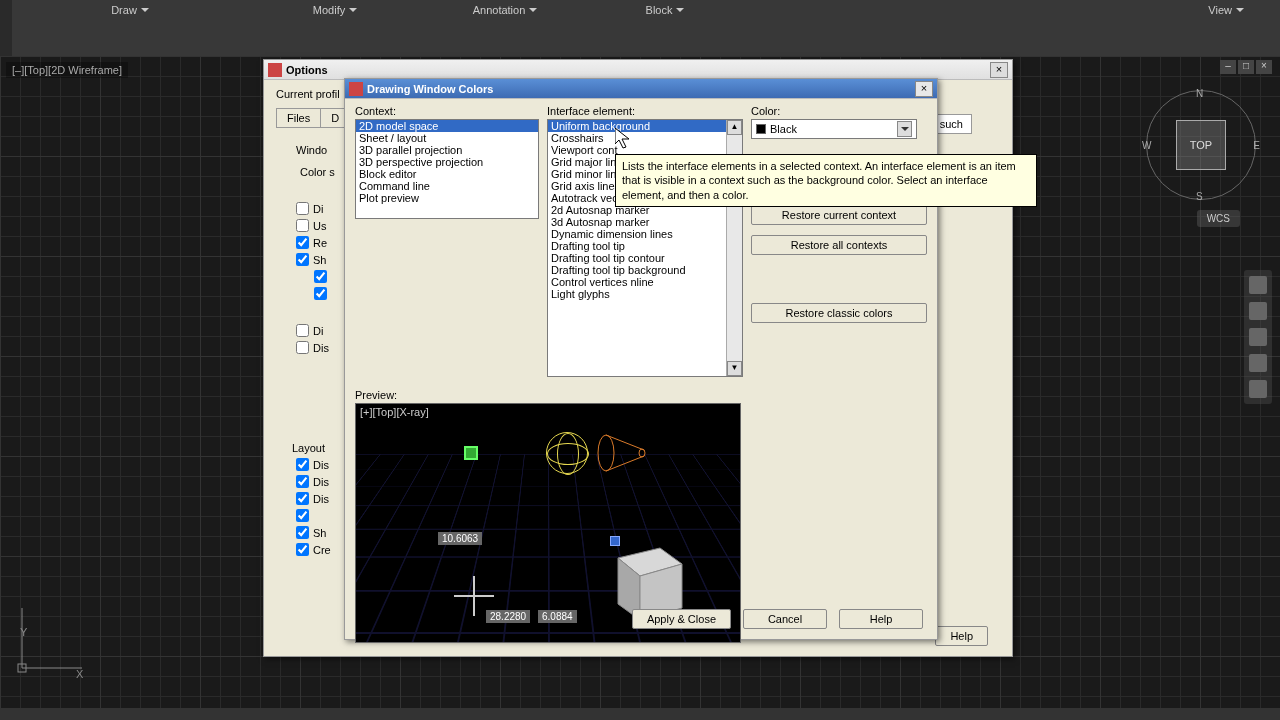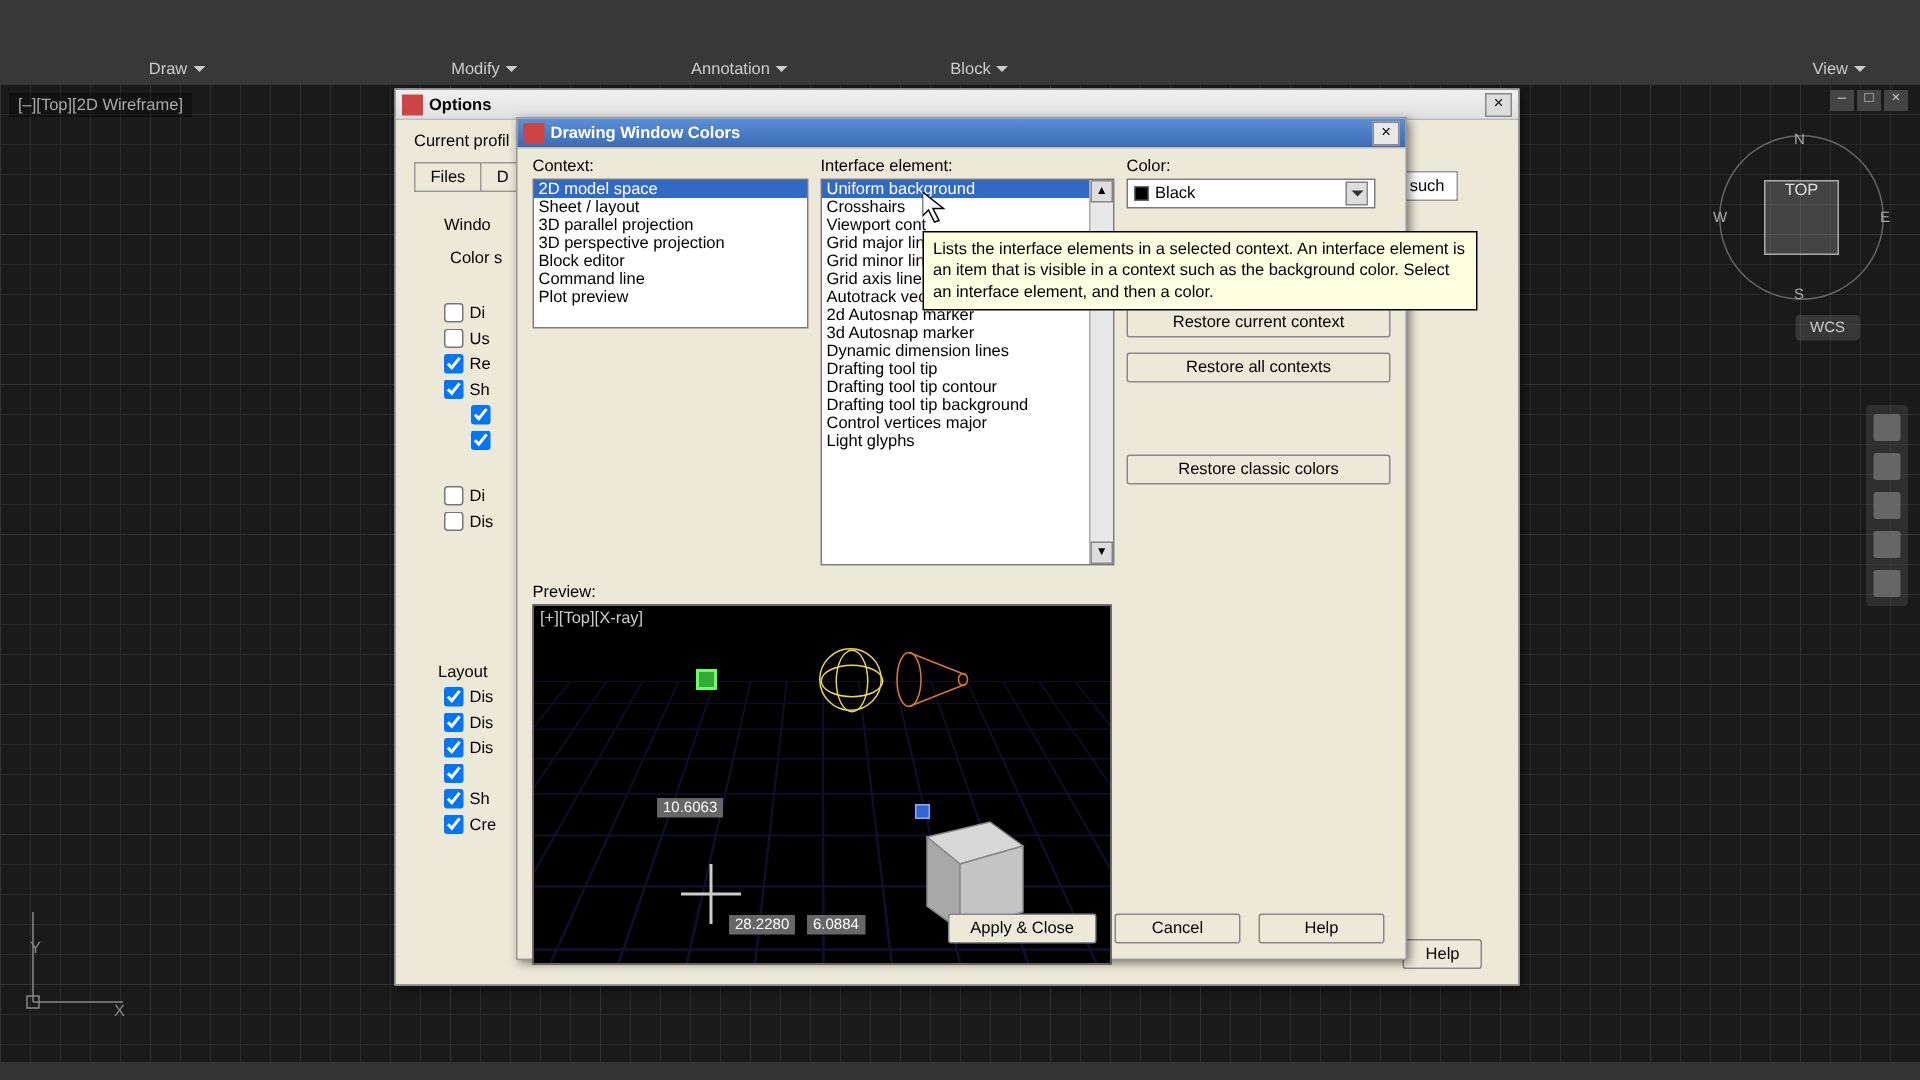--- a/index.html
+++ b/index.html
@@ -1,38 +1,38 @@
 <!DOCTYPE html>
 <html><head>
 <meta charset="utf-8">
 <style>
 * { box-sizing: border-box; margin: 0; padding: 0; font-family: Tahoma, sans-serif; font-size: 11px; }
 body { width: 1280px; height: 720px; background: #2a2a2a; overflow: hidden; position: relative; }
 
 
-.ribbon { background: #383838; height: 56px; display: flex; align-items: flex-end; padding: 0 8px; color: #999; }
+.ribbon { background: #383838; height: 56px; display: flex; padding: 0 8px; color: #999; margin-left: 12px; }
 .ribbon-group { display: flex; flex-direction: column; align-items: center; margin-right: 20px; }
 .ribbon-label { color: #ccc; font-size: 11px; padding: 4px 8px; display: flex; align-items: center; gap: 4px; }
 .arrow-down { width: 0; height: 0; border-left: 4px solid transparent; border-right: 4px solid transparent; border-top: 4px solid #ccc; }
 
 
 .canvas { position: absolute; top: 56px; left: 0; right: 0; bottom: 12px; background: #1a1a1a; }
 .canvas-grid { position: absolute; inset: 0; background-image: linear-gradient(#333 1px, transparent 1px), linear-gradient(90deg, #333 1px, transparent 1px), linear-gradient(#2a2a2a 1px, transparent 1px), linear-gradient(90deg, #2a2a2a 1px, transparent 1px); background-size: 100px 100px, 100px 100px, 20px 20px, 20px 20px; }
 .viewport-label { position: absolute; top: 6px; left: 6px; color: #aaa; background: rgba(0,0,0,0.3); padding: 2px 6px; }
 
 
 .ucs { position: absolute; bottom: 30px; left: 12px; color: #888; }
 .ucs .y { position: absolute; bottom: 40px; left: 8px; }
 .ucs .axes { position: absolute; bottom: 0; left: 0; width: 80px; height: 80px; }
 .min-controls { position: absolute; top: 60px; right: 8px; display: flex; gap: 2px; }
 .min-controls div { width: 16px; height: 14px; background: #444; color: #ccc; text-align: center; line-height: 12px; font-size: 10px; }
 
 
 .viewcube { position: absolute; top: 90px; right: 24px; width: 110px; height: 110px; color: #888; }
-.viewcube .cube { position: absolute; top: 30px; left: 30px; width: 50px; height: 50px; background: rgba(120,120,120,0.45); border: 1px solid #aaa; display: flex; align-items: flex-start; justify-content: center; color: #ddd; font-size: 10px; }
+.viewcube .cube { position: absolute; top: 30px; left: 30px; width: 50px; height: 50px; background: rgba(120,120,120,0.45); border: 1px solid #aaa; display: flex; align-items: center; justify-content: center; color: #ddd; font-size: 10px; }
 .viewcube .compass { position: absolute; inset: 0; border: 1px solid #666; border-radius: 50%; }
 .viewcube .dir { position: absolute; color: #aaa; font-size: 10px; }
 .wcs-badge { position: absolute; top: 210px; right: 40px; background: rgba(100,100,100,0.4); color: #ccc; padding: 3px 10px; border-radius: 3px; font-size: 10px; }
 
 
 .navbar { position: absolute; top: 270px; right: 8px; width: 28px; background: rgba(80,80,80,0.4); border-radius: 3px; padding: 6px 0; display: flex; flex-direction: column; align-items: center; gap: 8px; }
 .navbar div { width: 18px; height: 18px; background: #666; border-radius: 2px; }
 
 
 .dialog { position: absolute; background: #ece9d8; border: 1px solid #999; box-shadow: 2px 2px 6px rgba(0,0,0,0.5); }
@@ -62,21 +62,21 @@
 .listbox .item { padding: 0 3px; white-space: nowrap; }
 .listbox .item.selected { background: #316ac5; color: #fff; }
 .interface-list { height: 258px; position: relative; }
 .interface-list .scrollbar { position: absolute; right: 0; top: 0; bottom: 0; width: 16px; background: #e8e8e8; border-left: 1px solid #aaa; }
 .interface-list .sb-btn { position: absolute; left: 0; width: 15px; height: 15px; background: #ddd; border: 1px solid #888; text-align: center; line-height: 12px; font-size: 8px; }
 .combo { border: 1px solid #7a7a7a; background: #fff; height: 20px; display: flex; align-items: center; padding: 0 4px; width: 166px; }
 .combo .swatch { width: 10px; height: 10px; background: #000; border: 1px solid #666; margin-right: 4px; }
 .combo .arrow { margin-left: auto; width: 15px; height: 16px; background: #ddd; border: 1px solid #888; display: flex; align-items: center; justify-content: center; }
 .action-buttons { display: flex; flex-direction: column; gap: 10px; margin-top: 66px; }
 .action-buttons .btn { width: 176px; text-align: center; }
-.tooltip { position: absolute; top: 154px; left: 615px; width: 370px; background: #ffffe1; border: 1px solid #000; padding: 4px 6px; z-index: 50; line-height: 1.3; }
+.tooltip { position: absolute; top: 154px; left: 615px; width: 422px; background: #ffffe1; border: 1px solid #000; padding: 4px 6px; z-index: 50; line-height: 1.3; }
 
 .preview-label { margin-top: 12px; }
 .preview { margin-top: 2px; width: 386px; height: 240px; background: #000; border: 1px solid #666; position: relative; overflow: hidden; }
 .preview .vlabel { position: absolute; top: 2px; left: 4px; color: #ccc; font-size: 11px; }
 .preview .grid { position: absolute; inset: 0; background-image: linear-gradient(#1a1a4a 1px, transparent 1px), linear-gradient(90deg, #1a1a4a 1px, transparent 1px); background-size: 24px 24px; opacity: 0.6; top: 50px; transform: perspective(300px) rotateX(55deg); transform-origin: center top; }
 .preview .dim { position: absolute; background: #666; color: #fff; padding: 1px 4px; font-size: 10px; }
 .preview .wire-sphere { position: absolute; top: 28px; left: 190px; width: 42px; height: 42px; border: 1px solid #e6d850; border-radius: 50%; }
 .preview .wire-sphere::before, .preview .wire-sphere::after { content: ''; position: absolute; border: 1px solid #e6d850; border-radius: 50%; }
 .preview .wire-sphere::before { left: 10px; top: 0; width: 20px; height: 40px; }
 .preview .wire-sphere::after { left: 0; top: 10px; width: 40px; height: 20px; }
@@ -283,21 +283,21 @@
           <div class="item">Grid major line</div>
           <div class="item">Grid minor line</div>
           <div class="item">Grid axis lines</div>
           <div class="item">Autotrack vector</div>
           <div class="item">2d Autosnap marker</div>
           <div class="item">3d Autosnap marker</div>
           <div class="item">Dynamic dimension lines</div>
           <div class="item">Drafting tool tip</div>
           <div class="item">Drafting tool tip contour</div>
           <div class="item">Drafting tool tip background</div>
-          <div class="item">Control vertices major</div>
+          <div class="item">Control vertices nline</div>
           <div class="item">Light glyphs</div>
           <div class="scrollbar">
             <div class="sb-btn" style="top:0">▲</div>
             <div class="sb-btn" style="bottom:0">▼</div>
           </div>
         </div>
       </div>
       <div class="col" style="width:176px">
         <div class="col-label">Color:</div>
         <div class="combo">

